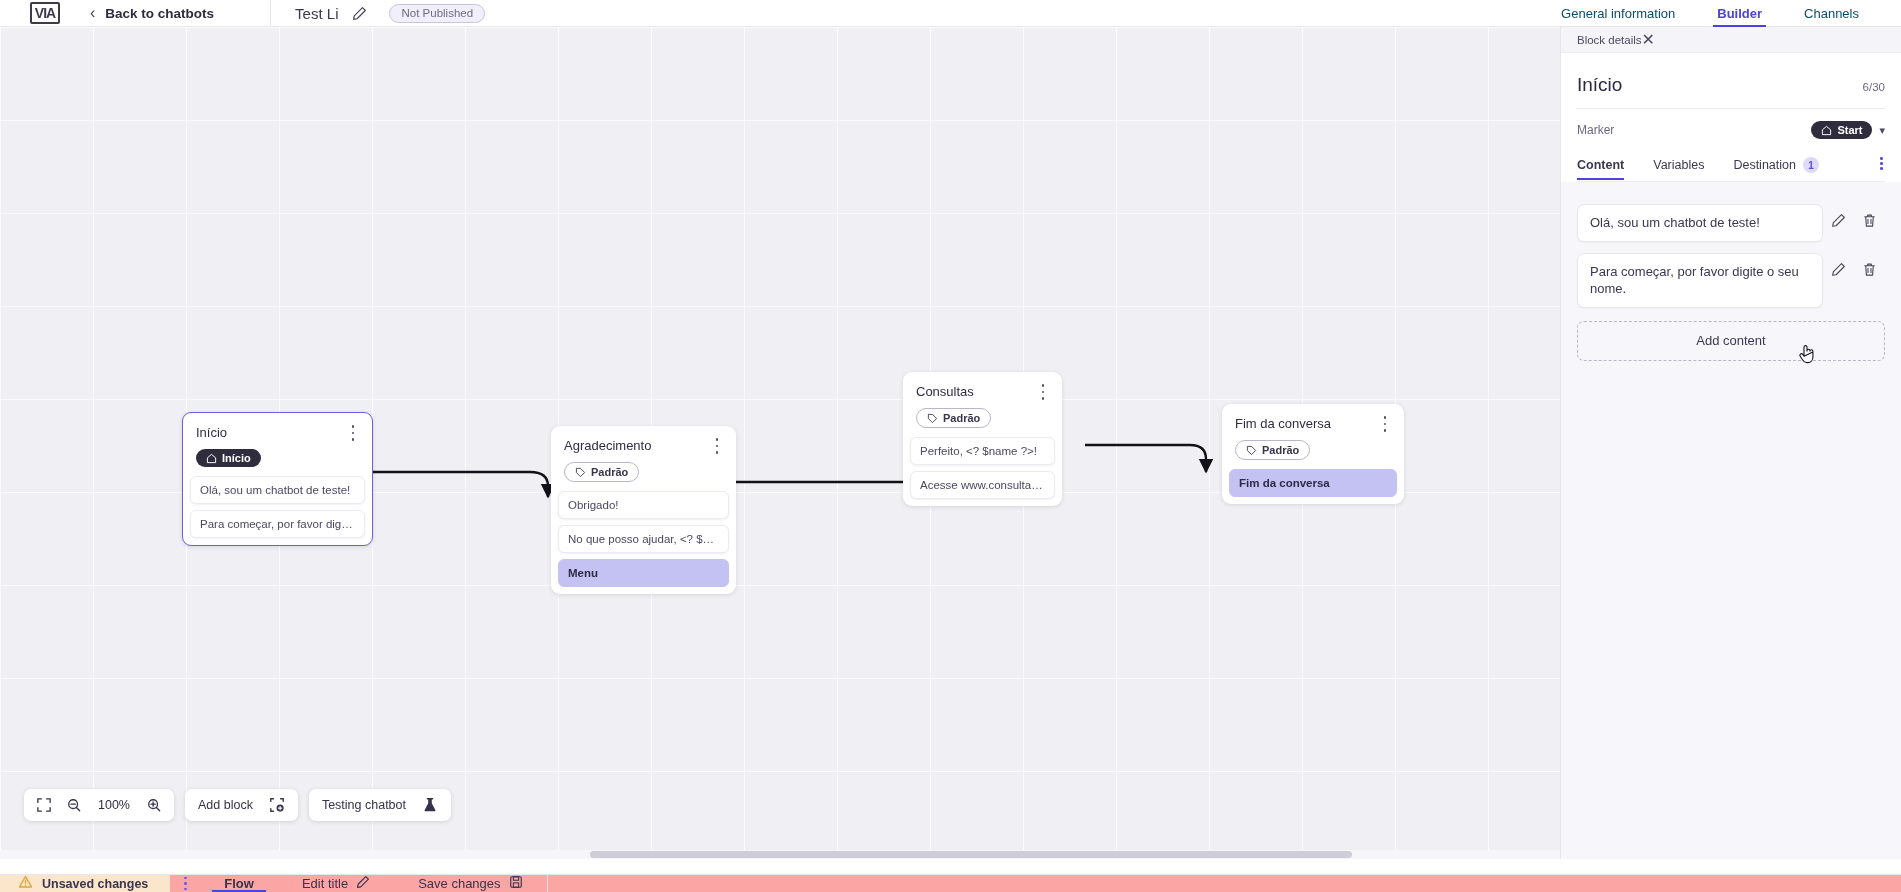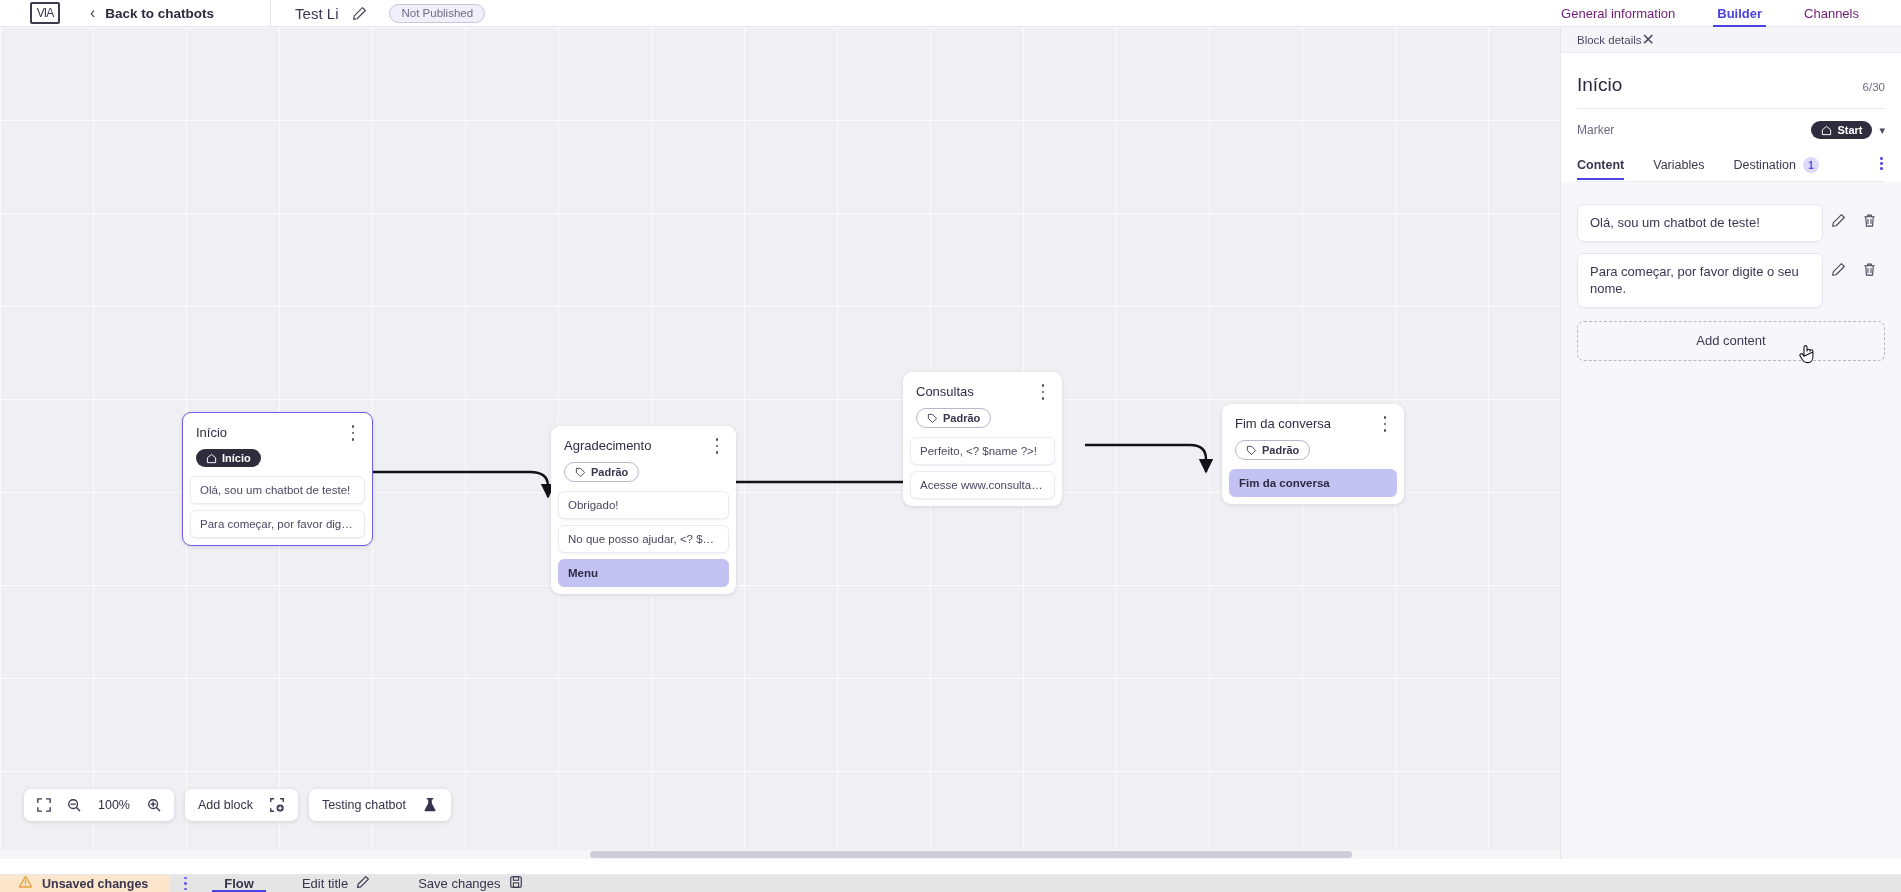--- a/index.html
+++ b/index.html
@@ -16,34 +16,34 @@
     position: absolute; top: 0; left: 0; width: 1901px; height: 27px;
     background: #ffffff; border-bottom: 1px solid #e6e6ec;
     display: flex; align-items: center;
   }
   .logo-box {
     margin-left: 30px; width: 30px; height: 22px;
     border: 2px solid #3d3a4e; border-radius: 2px;
     display: flex; align-items: center; justify-content: center;
     flex: none;
   }
-  .logo-glyph { font-size: 12px; font-weight: normal; color: #3d3a4e; letter-spacing: -1px; text-align: right; }
+  .logo-glyph { font-size: 14px; font-weight: bold; color: #3d3a4e; letter-spacing: -1px; text-align: right; }
   .back-chevron { margin-left: 30px; color: #4a4758; font-size: 16px; line-height: 1; flex: none; }
   .back-label { margin-left: 10px; font-size: 13.5px; font-weight: bold; color: #2e2b3d; white-space: nowrap; }
   .header-sep { width: 1px; height: 27px; background: #e6e6ec; margin-left: 56px; flex: none; }
   .bot-title { margin-left: 24px; font-size: 15px; color: #3b3850; white-space: nowrap; }
   .pencil-ic { margin-left: 14px; width: 15px; height: 15px; flex: none; }
   .badge-np {
     margin-left: 22px; padding: 2px 11px 3px; border-radius: 11px;
     border: 1px solid #c9c6d8; background: #f1effa;
     font-size: 11.5px; color: #6f6b86; white-space: nowrap;
   }
   .top-tabs { margin-left: auto; display: flex; align-items: flex-end; height: 27px; }
   .ttab {
-    font-size: 13px; color: #701a75; padding: 0 0 6px 0; margin-right: 42px;
+    font-size: 13px; color: #0c4a6e; padding: 0 0 6px 0; margin-right: 42px;
     position: relative; white-space: nowrap; cursor: pointer;
   }
   .ttab.active { color: #4b42e0; font-weight: bold; }
   .ttab.active::after {
     content: ""; position: absolute; left: -4px; right: -4px; bottom: 0;
     height: 2px; background: #4b42e0;
   }
   .ttab:last-child { }
 
   
@@ -106,21 +106,21 @@
   
   .hscroll { position: absolute; left: 0; bottom: 0; width: 1560px; height: 9px; background: #f6f5f8; }
   .hscroll .thumb {
     position: absolute; left: 590px; top: 1px; width: 762px; height: 7px;
     background: #cfcdd8; border-radius: 4px;
   }
 
   
   .bottombar {
     position: absolute; left: 0; bottom: 0; width: 1901px; height: 18px;
-    background: #e5e5e5; border-top: 1px solid #e6e6ec; display: flex; align-items: stretch;
+    background: #fca5a5; border-top: 1px solid #e6e6ec; display: flex; align-items: stretch;
   }
   .unsaved {
     background: #fbe6cb; display: flex; align-items: center; gap: 9px;
     padding: 0 22px 0 18px; font-size: 12.5px; font-weight: bold; color: #3a3550;
     white-space: nowrap;
   }
   .bdots {
     width: 30px; display: flex; flex-direction: column; align-items: center;
     justify-content: center; gap: 3px; cursor: pointer;
   }

